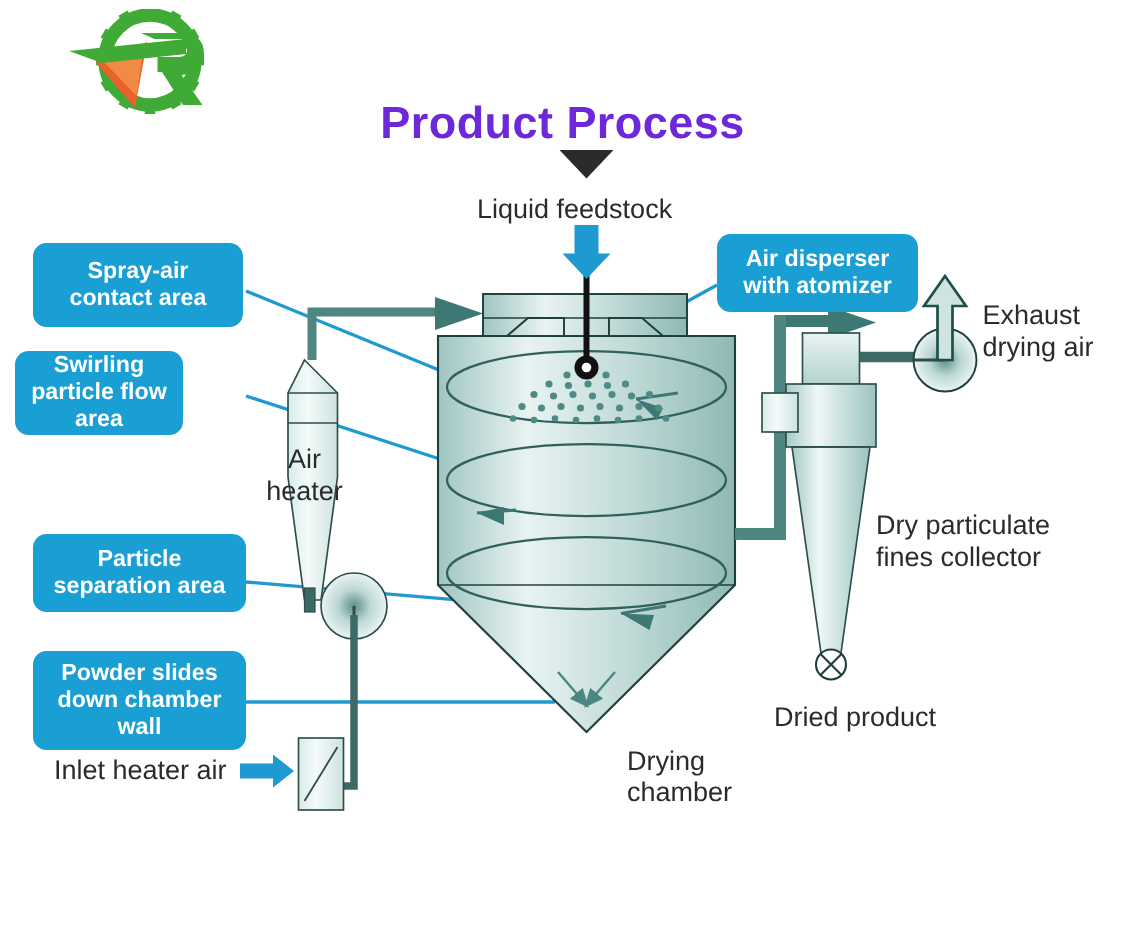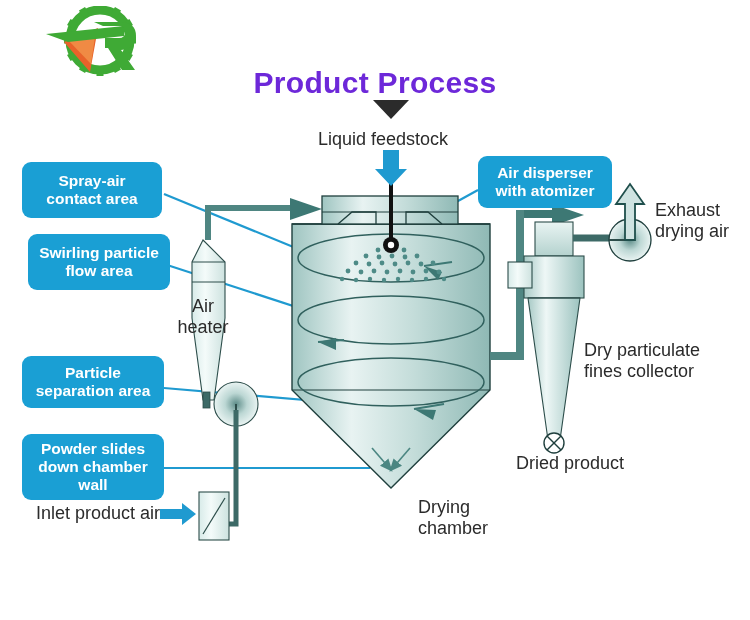--- a/index.html
+++ b/index.html
@@ -41,41 +41,41 @@
     text-align:center;
     display:flex;align-items:center;justify-content:center;
     padding:5px 8px;
     box-sizing:border-box;
     font-family:"Liberation Sans", sans-serif;
   }
   .callout.left-align{text-align:center;justify-content:flex-start;}
 
   
   #cal-spray   {left:22px; top:162px; width:140px;height:56px;}
-  #cal-swirl   {left:28px; top:234px; width:142px;height:56px;text-align:center;}
+  #cal-swirl   {left:10px; top:234px; width:112px;height:56px;text-align:center;}
   #cal-partsep {left:22px; top:356px; width:142px;height:52px;}
   #cal-powder  {left:22px; top:434px; width:142px;height:66px;}
   #cal-airdisp {left:478px;top:156px; width:134px;height:52px;}
 
   
   .plabel{
     position:absolute;
     color:#2b2b2b;
     font-size:18px;
     line-height:1.15;
     font-family:"Liberation Sans", sans-serif;
     white-space:pre-line;
   }
   #lbl-liquid   {left:318px;top:129px;}
   #lbl-airheat  {left:170px;top:296px;text-align:center;width:66px;}
   #lbl-inlet    {left:36px; top:503px;}
   #lbl-drying   {left:418px;top:457px;margin-top:40px;}
   #lbl-exhaust  {left:655px;top:200px;}
   #lbl-fines    {left:584px;top:340px;}
-  #lbl-dried    {left:516px;top:453px;}
+  #lbl-dried    {left:516px;top:468px;}
 </style>
 </head>
 <body>
 
 <div id="logo">
   <svg id="logo-mark" viewBox="0 0 130 78">
 
     <g fill="#3faa35">
       <path d="M62 2 a30 30 0 1 1 -0.1 0 Z M62 12 a20 20 0 1 0 0.1 0 Z" opacity="0"></path>
     </g>
@@ -308,20 +308,20 @@
 <div class="callout left-align" id="cal-powder">Powder slides
 down chamber
 wall</div>
 
 <div class="callout" id="cal-airdisp">Air disperser
 with atomizer</div>
 
 <div class="plabel" id="lbl-liquid">Liquid feedstock</div>
 <div class="plabel" id="lbl-airheat">Air
 heater</div>
-<div class="plabel" id="lbl-inlet">Inlet product air</div>
+<div class="plabel" id="lbl-inlet">Inlet heater air</div>
 <div class="plabel" id="lbl-drying">Drying
 chamber</div>
 <div class="plabel" id="lbl-exhaust">Exhaust
 drying air</div>
 <div class="plabel" id="lbl-fines">Dry particulate
 fines collector</div>
 <div class="plabel" id="lbl-dried">Dried product</div>
 
 </body></html>

